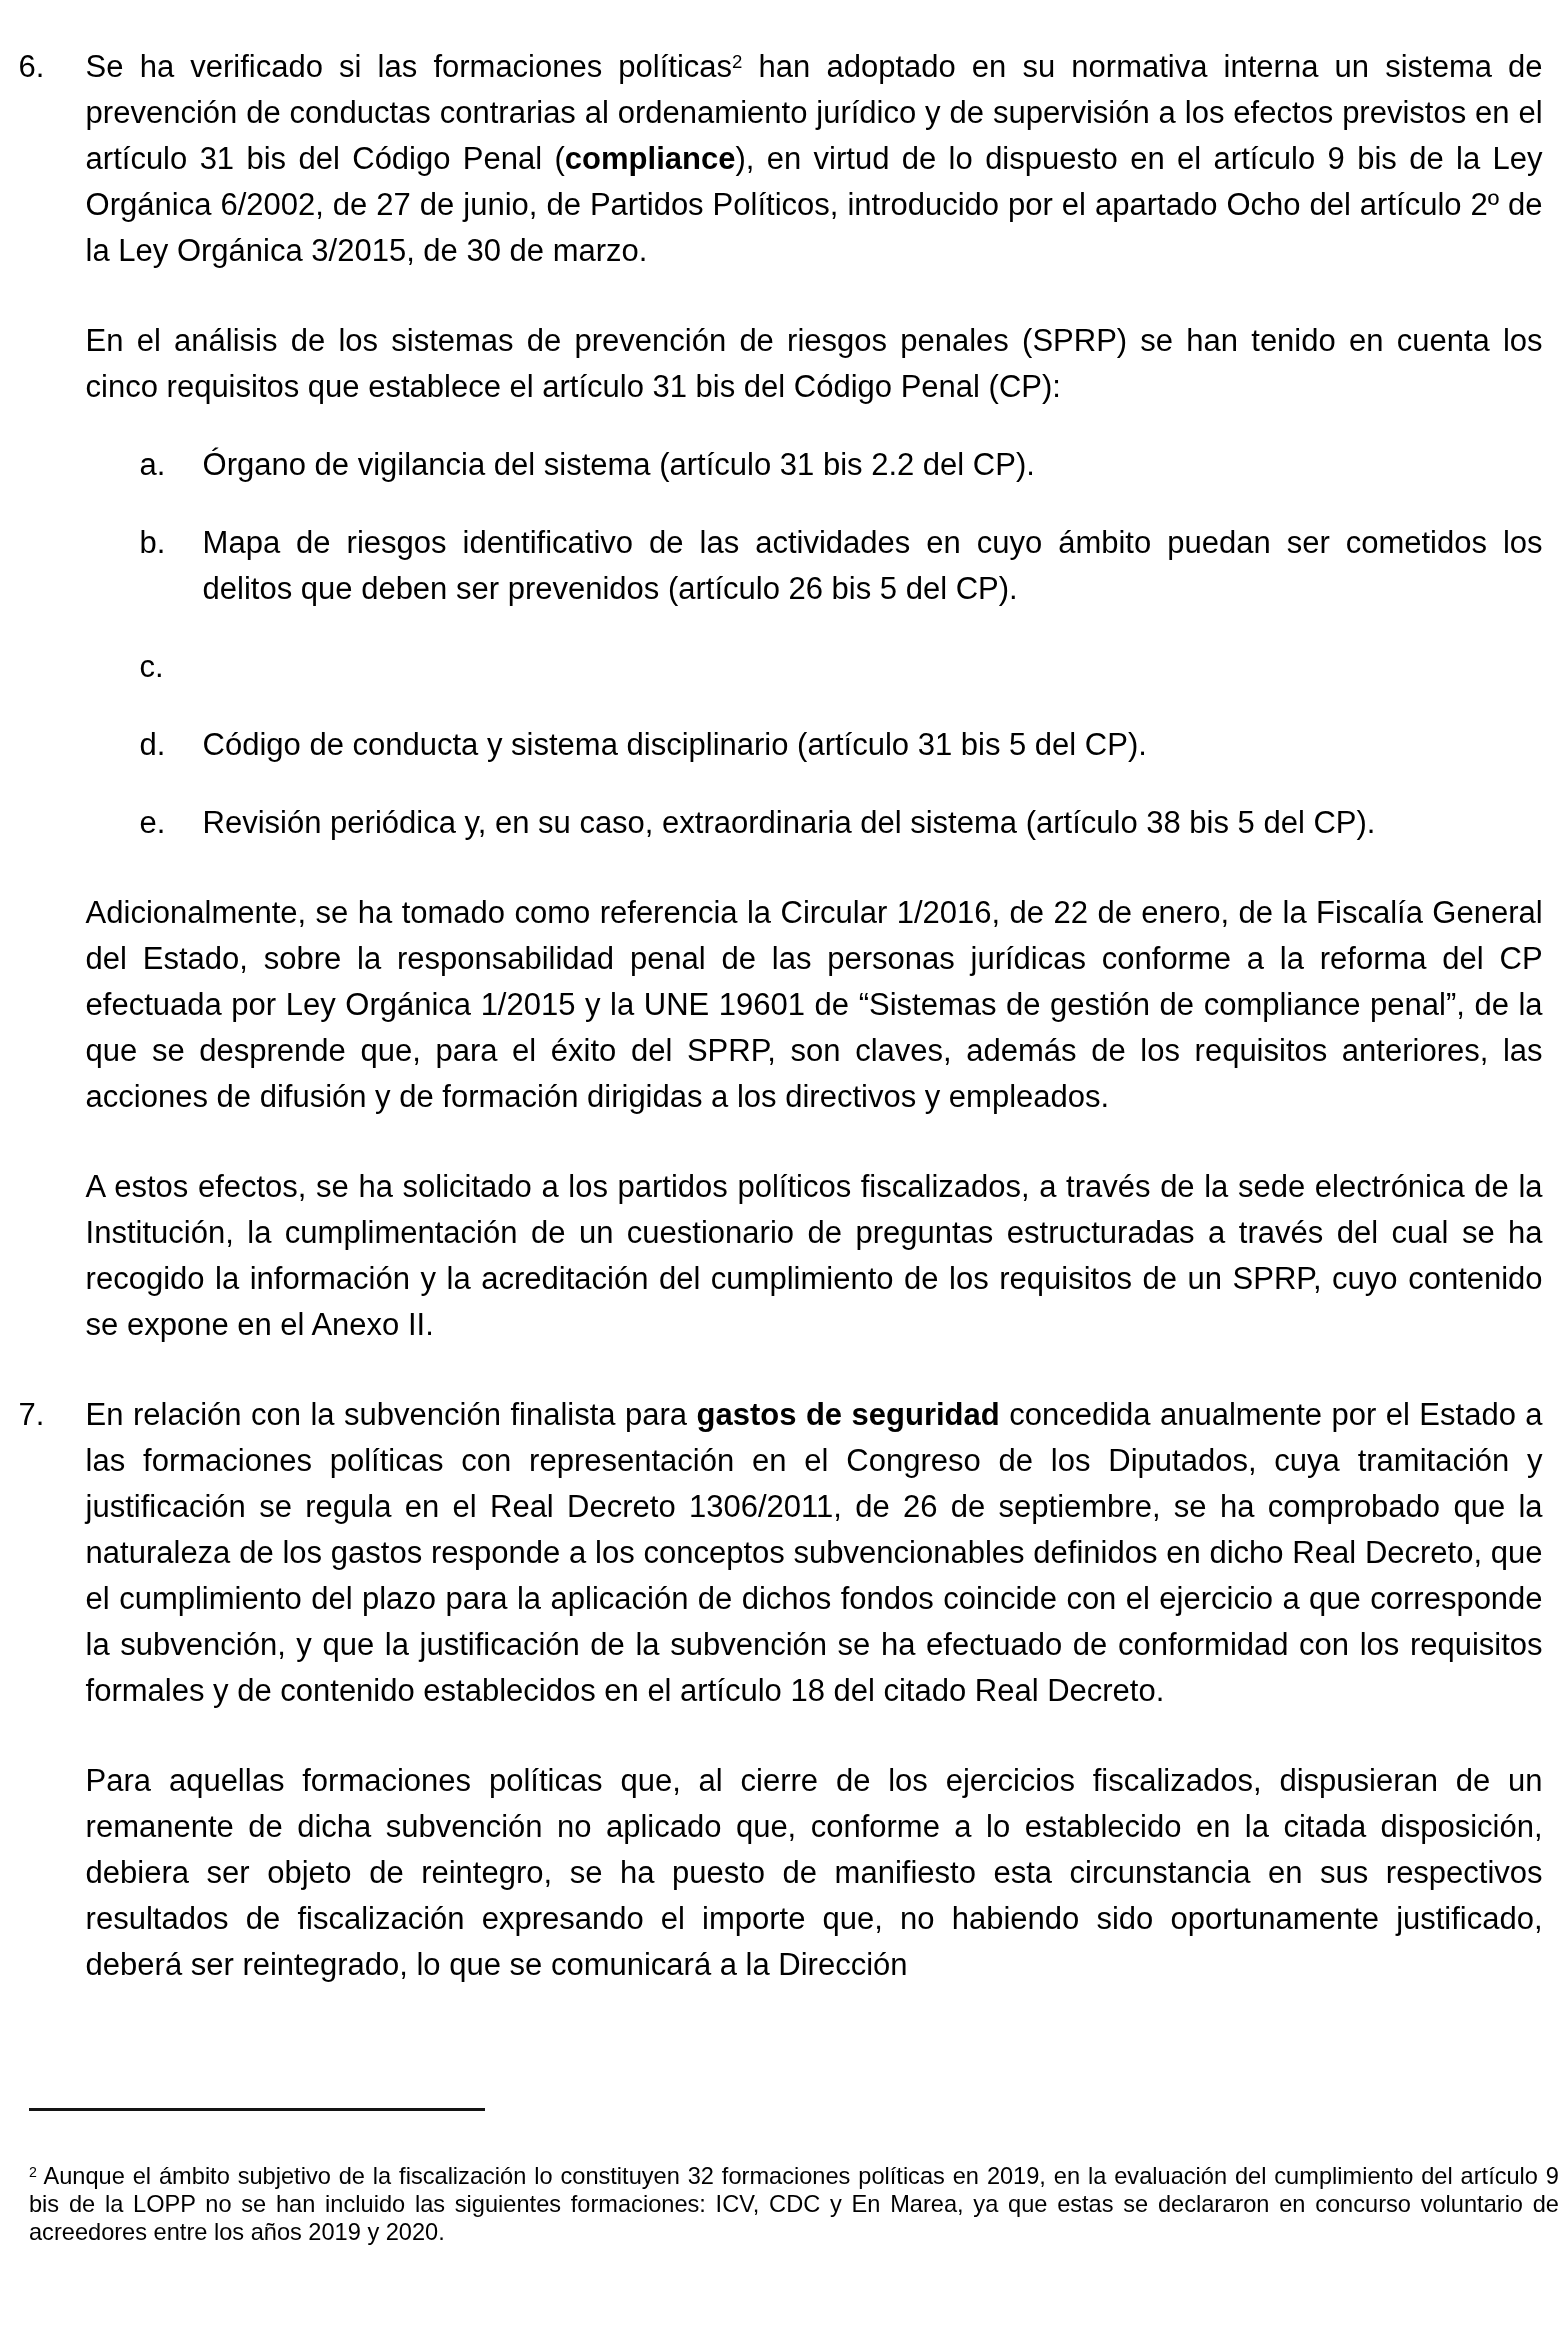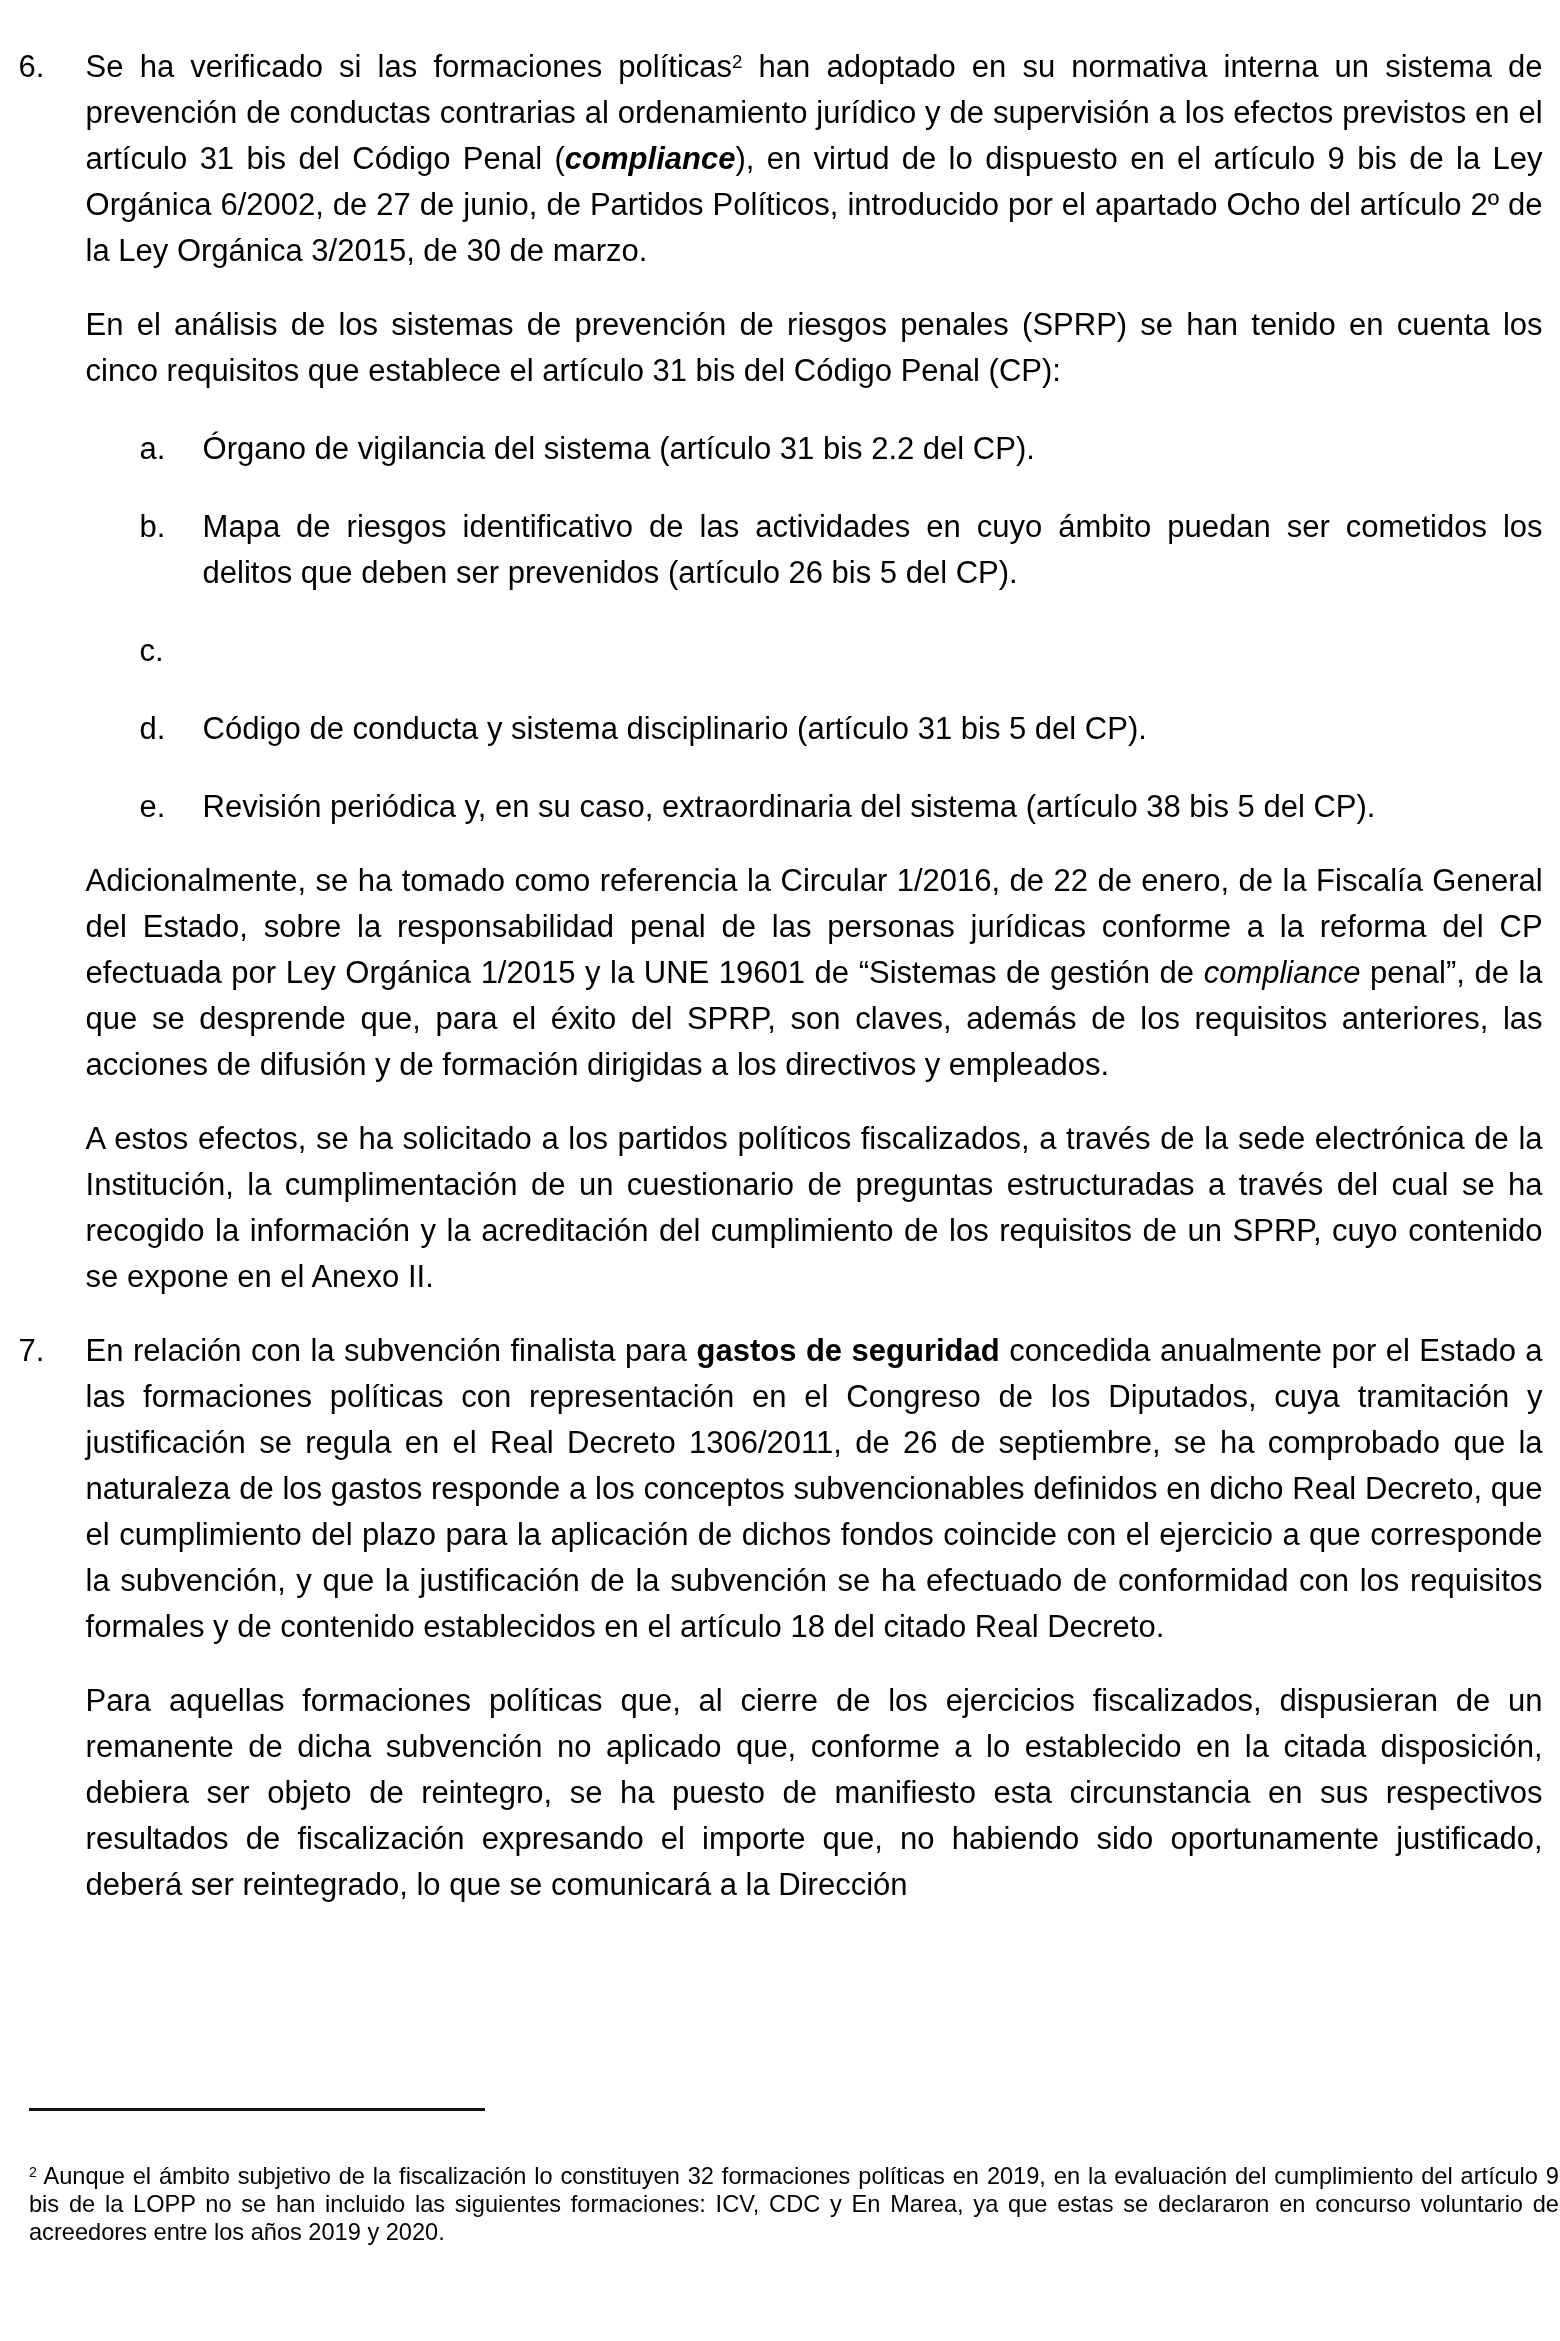--- a/index.html
+++ b/index.html
@@ -18,31 +18,31 @@
   .doc-body {
     position: absolute;
     left: 18.6px;
     top: 44px;
     width: 1524px;
     font-size: 31px;
     line-height: 46px;
     -webkit-hyphens: none;
     hyphens: none;
   }
-  .block { margin-top: 28px; }
+  .block { margin-top: 44px; }
   .block.letter { margin-top: 32px; }
   .block:first-child { margin-top: 0; }
   .row { display: flex; align-items: flex-start; }
   .block.numbered > .marker { flex: 0 0 67px; }
   .block.letter { padding-left: 121px; }
   .block.letter > .marker { flex: 0 0 63px; }
   .block.plain { padding-left: 67px; }
   .text { flex: 1 1 auto; text-align: justify; }
   .b { font-weight: bold; }
-  .i { font-style: italic; }
+  .i { }
   sup.sup {
     font-size: 0.6em;
     line-height: 0;
     vertical-align: 0.5em;
   }
   .footnote-area {
     position: absolute;
     left: 29px;
     top: 2108px;
     width: 1530px;

